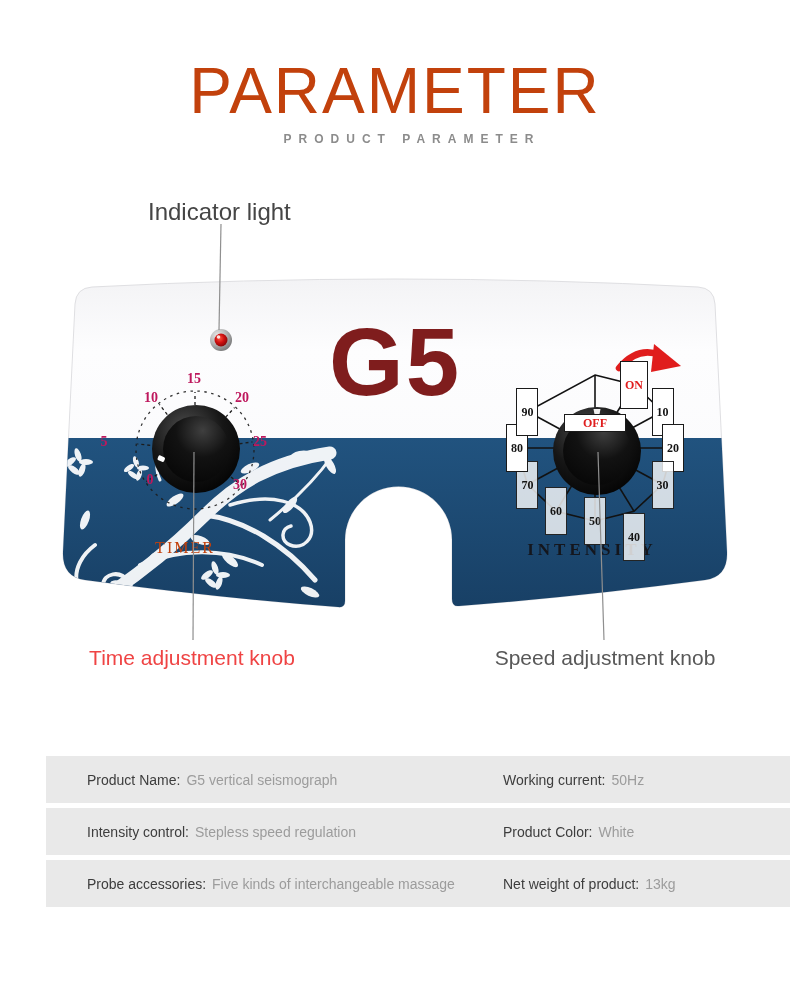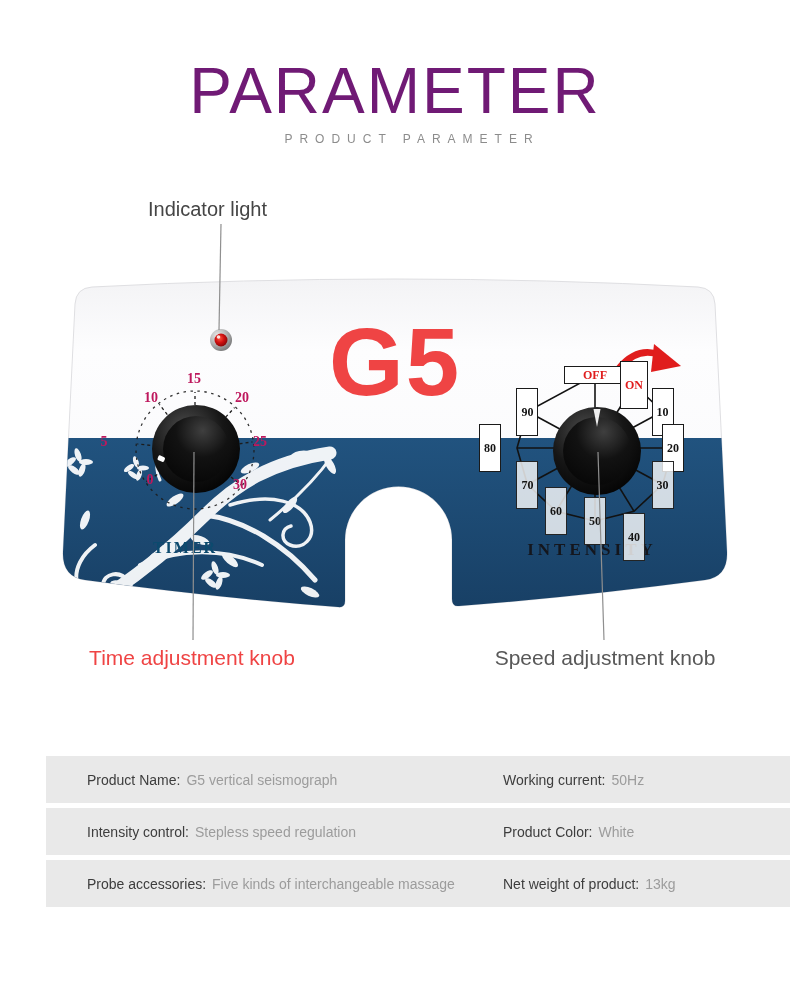--- a/index.html
+++ b/index.html
@@ -1,53 +1,53 @@
 <!DOCTYPE html>
 <html><head>
 <meta charset="utf-8">
 <style>
   html,body { margin:0; padding:0; background:#fff; }
   .page { position:relative; width:790px; height:1000px; background:#fff;
           font-family:"Liberation Sans",sans-serif; overflow:hidden; }
 
   
   .title { position:absolute; left:0; right:0; top:54px; text-align:center;
-           font-size:64px; font-weight:400; color:#701a75; letter-spacing:2px; }
+           font-size:64px; font-weight:400; color:#c2410c; letter-spacing:2px; }
   .subtitle { position:absolute; left:0; right:0; top:132px; text-align:center;
-              font-size:12px; font-weight:400; color:#8c8c8c; letter-spacing:7px;margin-left:34px; }
+              font-size:12px; font-weight:700; color:#8c8c8c; letter-spacing:7px;margin-left:34px; }
 
   
   .callout { position:absolute; color:#4c4c4c; }
-  .callout.indicator { left:148px; top:198px; font-size:20px; color:#454545; }
+  .callout.indicator { left:148px; top:198px; font-size:24px; color:#454545; }
   .callout.time  { left:0px;  width:384px; top:646px; text-align:center; font-size:21px; color:#ef4444; }
   .callout.speed { left:450px; width:310px; top:646px; text-align:center; font-size:21px; color:#585858; }
 
   
   .scene, .overlines { position:absolute; left:0; top:0; }
   .overlines { pointer-events:none; }
 
   
   .brand { position:absolute; left:295px; top:320px; width:200px; text-align:center;
-           font-size:96px; line-height:84px; font-weight:bold; letter-spacing:2px; color:#ef4444; }
+           font-size:96px; line-height:84px; font-weight:bold; letter-spacing:2px; color:#7f1d1d; }
   .dial-name { position:absolute; text-align:center; font-family:"Liberation Serif",serif; }
-  .dial-name.timer { left:115px; top:539px; width:140px; font-size:16px; font-weight:700;
-                     letter-spacing:2px; color:#0c4a6e; }
+  .dial-name.timer { left:115px; top:539px; width:140px; font-size:16px; font-weight:400;
+                     letter-spacing:2px; color:#c2410c; }
   .dial-name.intensity { left:502px; top:540px; width:180px; font-size:17px; font-weight:600;
                          letter-spacing:4px; color:#14161d; }
 
   
   .dial-layer { position:absolute; left:0; top:0; width:790px; height:1000px; }
   .timer-num { position:absolute; transform:translate(-50%,-50%);
                font-family:"Liberation Serif",serif; font-size:14px; font-weight:600; color:#be185d; }
   .int-box { position:absolute; transform:translate(-50%,-50%);
              font-family:"Liberation Serif",serif; font-size:12px; font-weight:700; color:#141414;
              background:#fff; border:1.6px solid #1a1a1a; padding:17px 4px; line-height:12px;
              white-space:nowrap; }
   .int-box.red { color:#e01d1d; }
-  .int-box.off { font-size:12px; padding:2px 18px; }
+  .int-box.off { font-size:12px; padding:2px 18px;margin-top:48px; }
   .int-box.dim { background:rgba(255,255,255,0.8); border-color:rgba(16,16,16,0.9); }
 
   
   .specs { position:absolute; left:46px; top:756px; width:771px; }
   .spec-row { position:relative; height:47px; margin-bottom:5px; background:#e9e9e9; font-size:14px; }
   .spec-cell { position:absolute; top:0; height:47px; display:flex; align-items:center;
                gap:6px; white-space:nowrap; }
   .spec-cell.left { left:41px; }
   .spec-cell.right { left:457px; }
   .spec-label { color:#3d3d3d; }
@@ -219,21 +219,21 @@
       <span class="timer-num" style="left: 240px; top: 485px;">30</span>
       <span class="int-box red off" style="left: 595px; top: 375px;">OFF</span>
       <span class="int-box red" style="left: 634px; top: 384.78px;">ON</span>
       <span class="int-box" style="left: 662.55px; top: 411.5px;">10</span>
       <span class="int-box" style="left: 673px; top: 448px;">20</span>
       <span class="int-box dim" style="left: 662.55px; top: 484.5px;">30</span>
       <span class="int-box dim" style="left: 634px; top: 537px; text-align: center;">40</span>
       <span class="int-box dim" style="left: 595px; top: 521px;">50</span>
       <span class="int-box dim" style="left: 556px; top: 511.22px;">60</span>
       <span class="int-box dim" style="left: 527.45px; top: 484.5px;">70</span>
-      <span class="int-box" style="left: 490px; top: 448px; text-align: center;">80</span>
+      <span class="int-box" style="left: 517px; top: 448px; text-align: center;">80</span>
       <span class="int-box" style="left: 527.45px; top: 411.5px;">90</span>
     </div>
 
   <svg class="overlines" width="790" height="1000" viewBox="0 0 790 1000">
     <g stroke="#8f8f8f" stroke-width="1.2">
       <line x1="221" y1="224" x2="219" y2="330"></line>
       <line x1="194" y1="452" x2="193" y2="640"></line>
       <line x1="598" y1="452" x2="604" y2="640"></line>
     </g>
   </svg>

